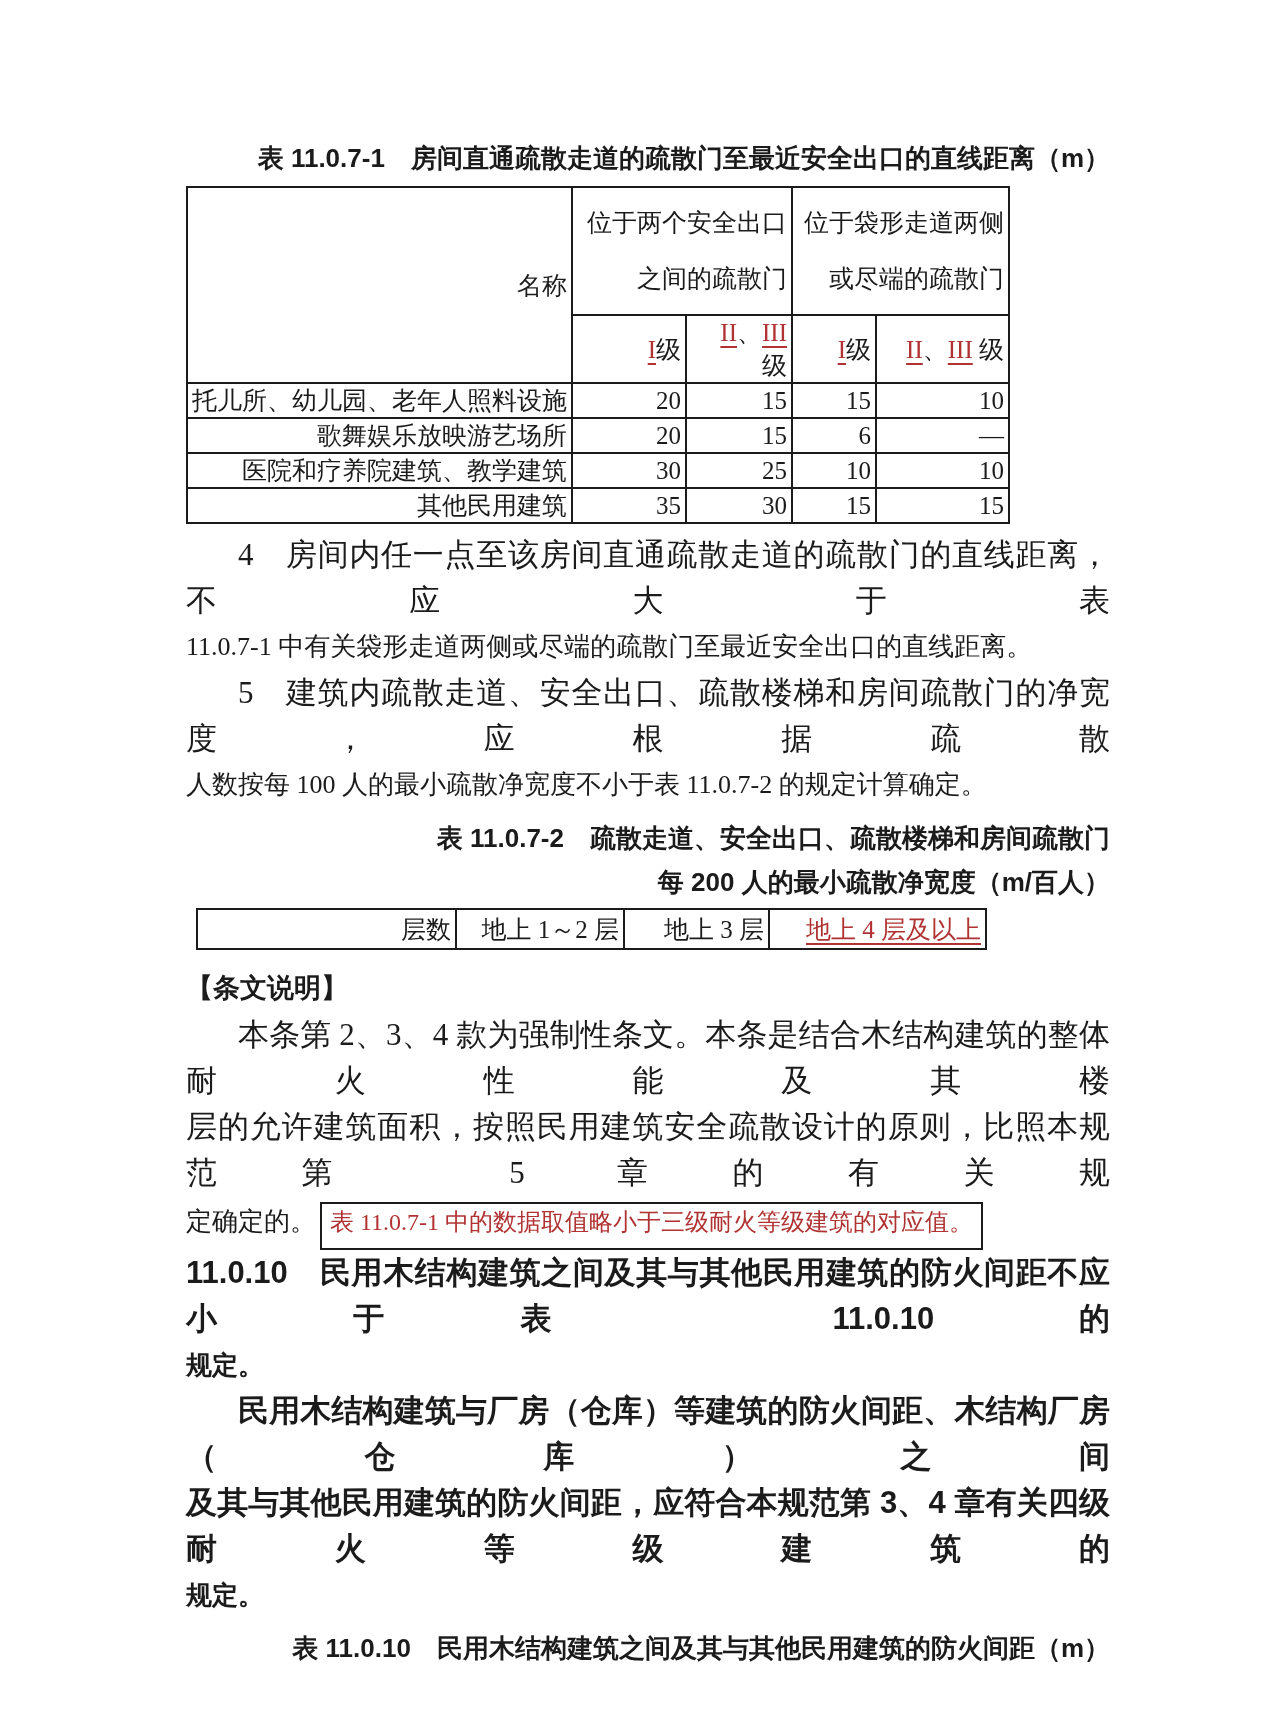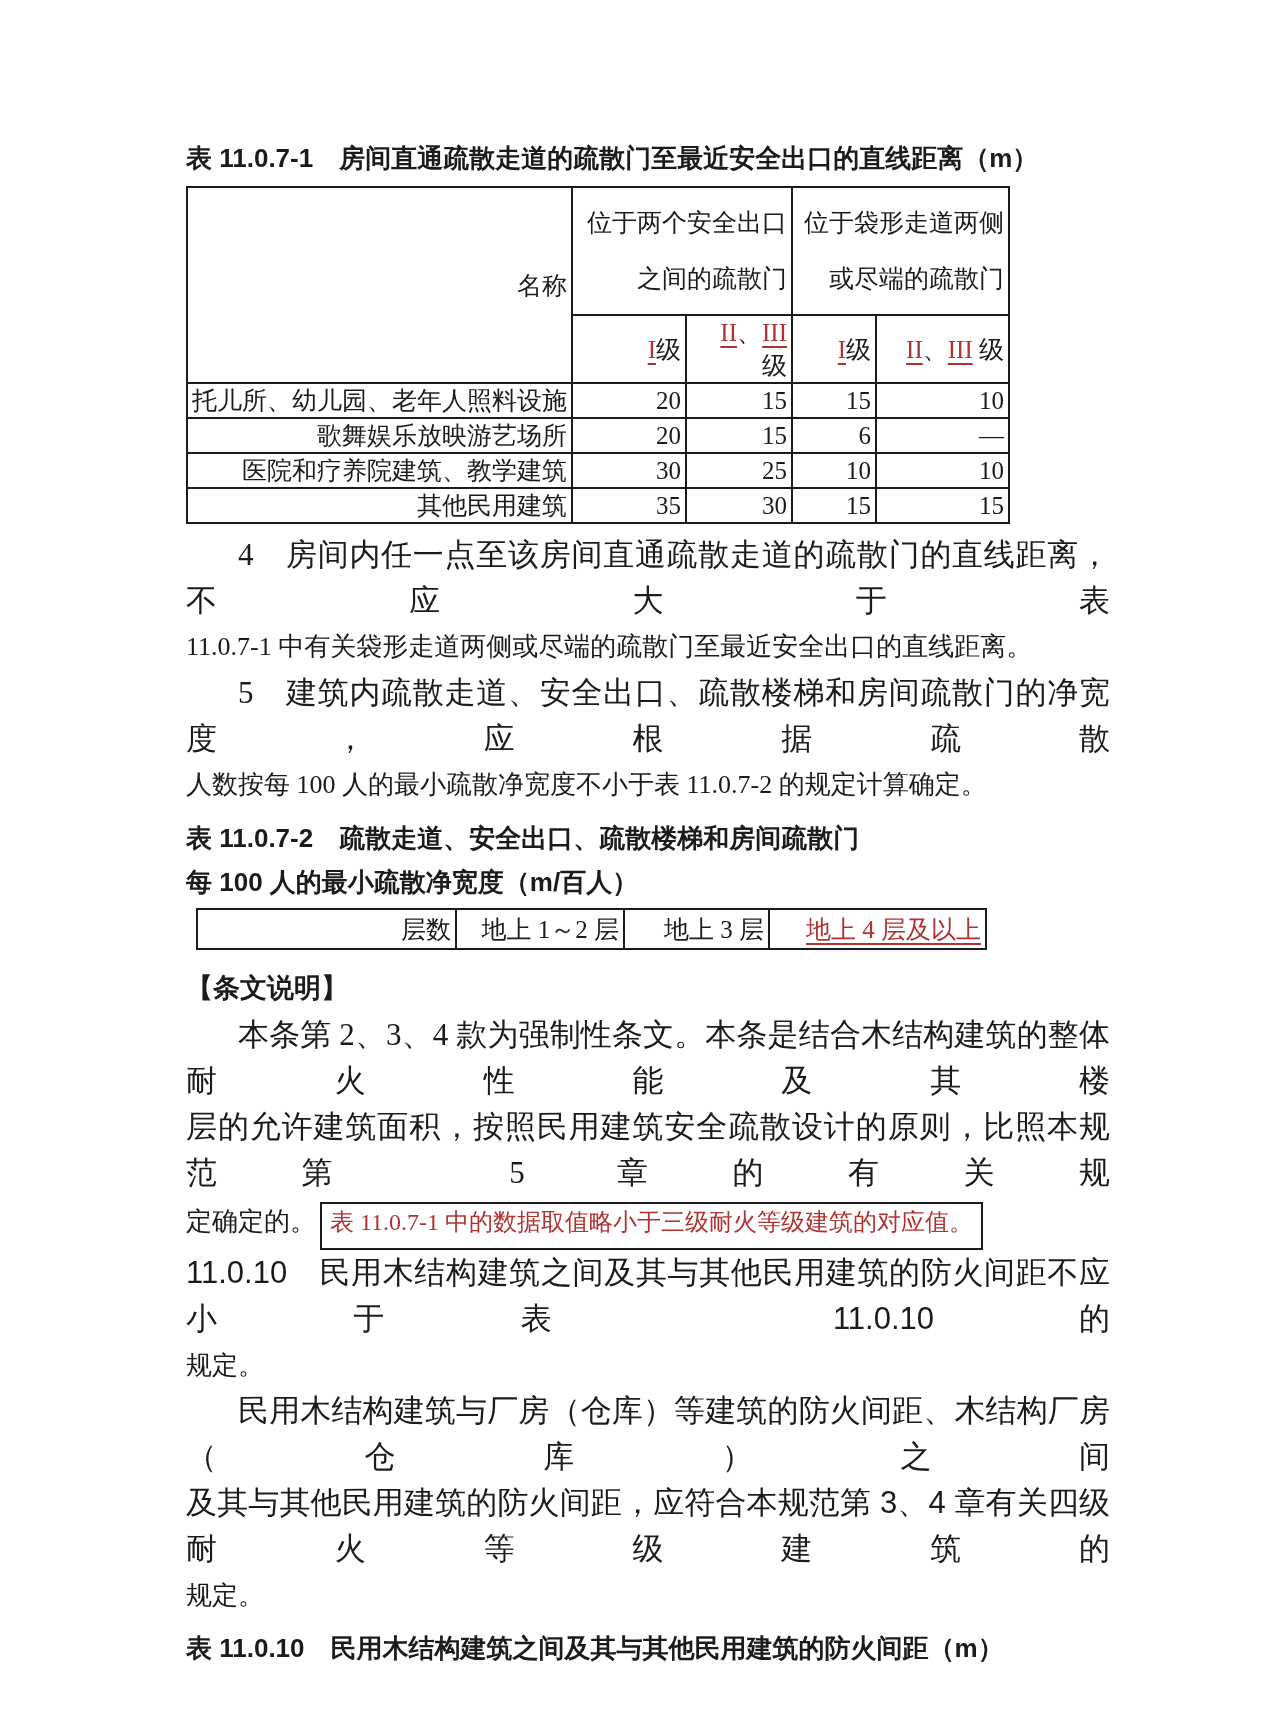--- a/index.html
+++ b/index.html
@@ -2,26 +2,26 @@
 <html><head>
 <meta charset="utf-8">
 <style>
   html,body{margin:0;padding:0;}
   body{
     width:1280px;height:1730px;background:#ffffff;color:#1b1b1b;
     font-family:"Liberation Serif","DejaVu Serif",serif;
     position:relative;overflow:hidden;
   }
   .page{padding:136px 170px 0 186px;}
-  .sans{font-family:"Liberation Sans","DejaVu Sans",sans-serif;}
+  .sans{font-family:"Liberation Sans","DejaVu Sans",sans-serif;font-weight:bold;}
 
   
   .cap{
     font-family:"Liberation Sans","DejaVu Sans",sans-serif;
-    font-weight:bold;font-size:26px;line-height:44px;text-align:left;
+    font-weight:bold;font-size:26px;line-height:44px;text-align:right;
   }
   .explain-head{
     font-family:"Liberation Sans","DejaVu Sans",sans-serif;
     font-weight:bold;font-size:27px;line-height:48px;
   }
 
   
   .ln{font-size:26px;line-height:46px;white-space:nowrap;}
   .lnj{font-size:31px;line-height:46px;text-align:justify;text-align-last:justify;}
   .ind{text-indent:52px;}
@@ -113,21 +113,21 @@
     </tr>
   </tbody>
     </table>
 
   <div class="lnj ind mt8">4　房间内任一点至该房间直通疏散走道的疏散门的直线距离，不应大于表</div>
   <div class="ln">11.0.7-1 中有关袋形走道两侧或尽端的疏散门至最近安全出口的直线距离。</div>
   <div class="lnj ind">5　建筑内疏散走道、安全出口、疏散楼梯和房间疏散门的净宽度，应根据疏散</div>
   <div class="ln">人数按每 100 人的最小疏散净宽度不小于表 11.0.7-2 的规定计算确定。</div>
 
   <div class="cap mt8">表 11.0.7-2　疏散走道、安全出口、疏散楼梯和房间疏散门</div>
-  <div class="cap">每 100 人的最小疏散净宽度（m/百人）</div>
+  <div class="cap">每 200 人的最小疏散净宽度（m/百人）</div>
 
   <table class="t2">
     <colgroup>
       <col style="width:259px">
         <col style="width:168px">
         <col style="width:145px">
         <col style="width:217px">
     </colgroup>
     <tbody>
         <tr>

